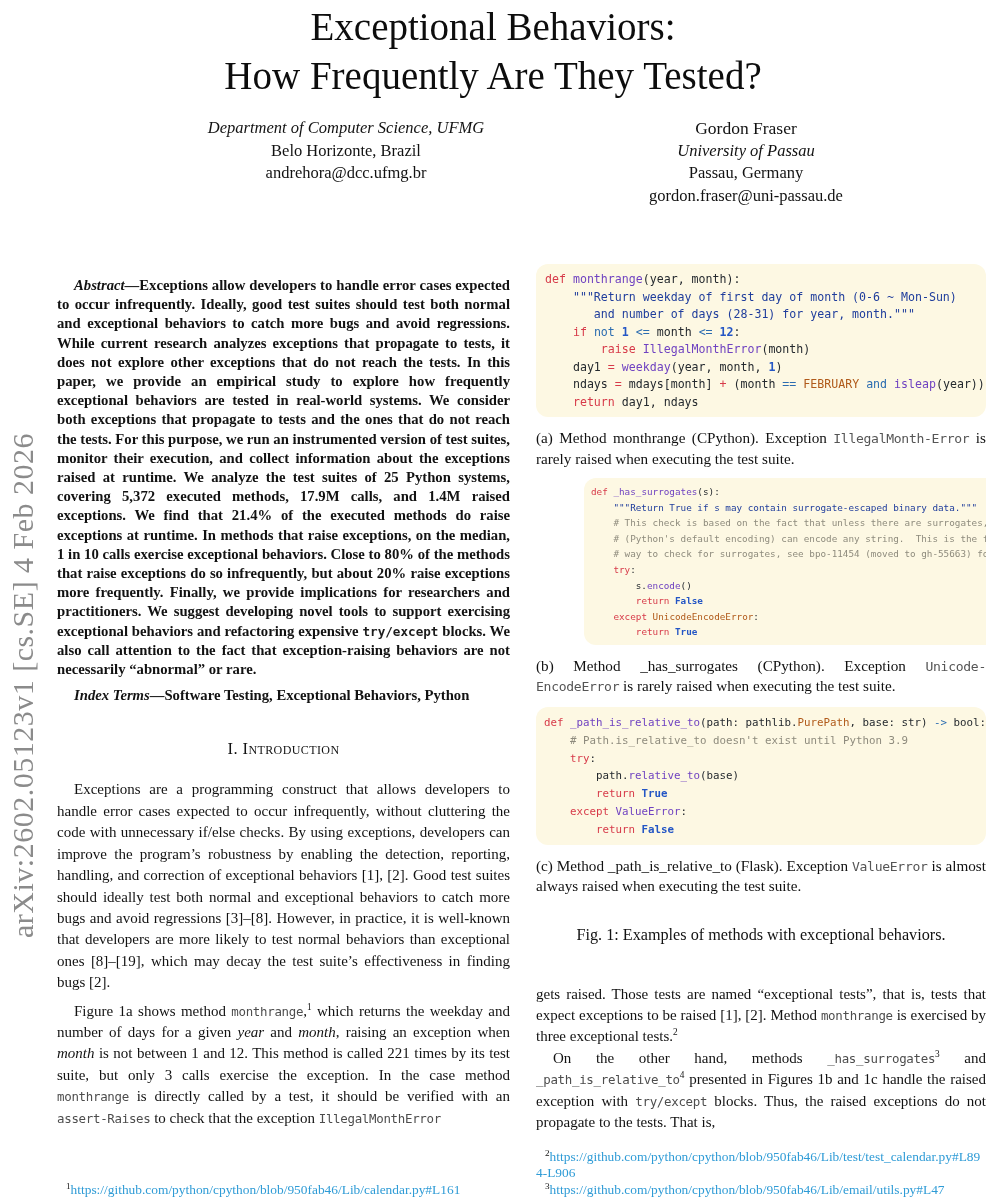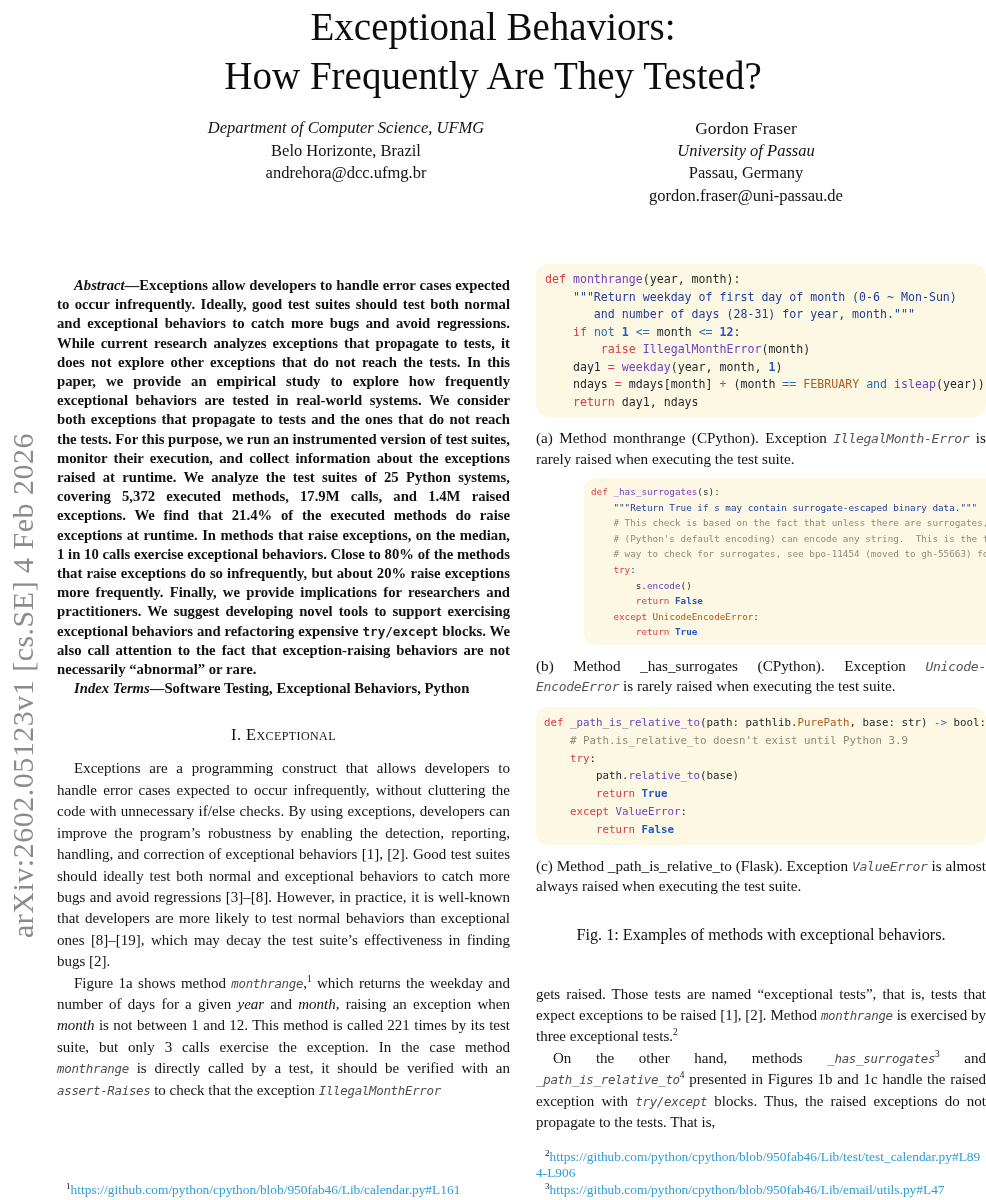--- a/index.html
+++ b/index.html
@@ -19,40 +19,40 @@
   
   .title-block { text-align:center; padding-top:2px; }
   .title { font-size:39px; line-height:49px; font-weight:400; color:#0d0d0d; }
   .authors { display:flex; justify-content:center; gap:20px; margin-top:17px; margin-left:106px; }
   .author { width:380px; text-align:center; font-size:16.5px; line-height:22.5px; }
   .author .name { font-size:17.5px; }
   .author .affil { font-style:italic; }
   
   .columns { display:flex; gap:26px; padding-left:57px; margin-top:57px; align-items:flex-start; }
   .col { display:flex; flex-direction:column; height:935px; }
-  .col-left  { width:453px; padding-top:12px; }
+  .col-left  { width:453px; padding-top:12px;gap:7px; }
   .col-right { width:450px; }
   
   .abstract, .indexterms {
     font-weight:bold; font-size:14.7px; line-height:19.2px;
     text-align:justify; text-indent:17px;
   }
   .section-heading {
     text-align:center; font-size:16.5px; font-variant:small-caps;
     letter-spacing:0.4px; margin:27px 0 13px 0; font-weight:400;
   }
   .body-p { font-size:15px; line-height:21.4px; text-align:justify; text-indent:17px; }
   .no-indent { text-indent:0; }
   .col2-text { margin-top:39px; }
   
   .seg-p  { }
   .seg-b  { font-weight:bold; }
   .seg-bi { font-weight:bold; font-style:italic; }
   .seg-i  { font-style:italic; }
-  .seg-c  { font-family:"DejaVu Sans Mono", monospace; font-size:0.83em; letter-spacing:-0.3px; color:#4d4d4d;font-style:italic; }
+  .seg-c  { font-family:"DejaVu Sans Mono", monospace; font-size:0.83em; letter-spacing:-0.3px; color:#4d4d4d; }
   .seg-cb { font-family:"DejaVu Sans Mono", monospace; font-size:0.86em; font-weight:bold; color:#1c1c1c; }
   sup.seg-sup { font-size:0.62em; line-height:0; vertical-align:super; }
   a.seg-link, .fn-link { color:#2e9bd6; text-decoration:none; cursor:pointer; }
   
   .codeblock {
     background:#fdf8e3; width:450px; white-space:pre;
     font-family:"DejaVu Sans Mono", monospace; color:#24292e;
     border-radius:12px; overflow:hidden;
   }
   .code-a { font-size:11.6px; line-height:17.5px; padding:7px 9px 6px 9px; }
@@ -103,21 +103,21 @@
       <div class="city">Passau, Germany</div>
       <div class="email">gordon.fraser@uni-passau.de</div>
     </div>
   </div>
 
   <div class="columns">
 
     <div class="col col-left">
       <p class="abstract"><span class="seg-bi">Abstract</span><span class="seg-b">—Exceptions allow developers to handle error cases expected to occur infrequently. Ideally, good test suites should test both normal and exceptional behaviors to catch more bugs and avoid regressions. While current research analyzes exceptions that propagate to tests, it does not explore other exceptions that do not reach the tests. In this paper, we provide an empirical study to explore how frequently exceptional behaviors are tested in real-world systems. We consider both exceptions that propagate to tests and the ones that do not reach the tests. For this purpose, we run an instrumented version of test suites, monitor their execution, and collect information about the exceptions raised at runtime. We analyze the test suites of 25 Python systems, covering 5,372 executed methods, 17.9M calls, and 1.4M raised exceptions. We find that 21.4% of the executed methods do raise exceptions at runtime. In methods that raise exceptions, on the median, 1 in 10 calls exercise exceptional behaviors. Close to 80% of the methods that raise exceptions do so infrequently, but about 20% raise exceptions more frequently. Finally, we provide implications for researchers and practitioners. We suggest developing novel tools to support exercising exceptional behaviors and refactoring expensive </span><span class="seg-cb">try/except</span><span class="seg-b"> blocks. We also call attention to the fact that exception-raising behaviors are not necessarily “abnormal” or rare.</span></p>
       <p class="indexterms"><span class="seg-bi">Index Terms</span><span class="seg-b">—Software Testing, Exceptional Behaviors, Python</span></p>
-      <h2 class="section-heading">I. Exceptional</h2>
+      <h2 class="section-heading">I. Introduction</h2>
       <p class="body-p"><span class="seg-p">Exceptions are a programming construct that allows developers to handle error cases expected to occur infrequently, without cluttering the code with unnecessary if/else checks. By using exceptions, developers can improve the program’s robustness by enabling the detection, reporting, handling, and correction of exceptional behaviors [1], [2]. Good test suites should ideally test both normal and exceptional behaviors to catch more bugs and avoid regressions [3]–[8]. However, in practice, it is well-known that developers are more likely to test normal behaviors than exceptional ones [8]–[19], which may decay the test suite’s effectiveness in finding bugs [2].</span></p>
       <p class="body-p"><span class="seg-p">Figure 1a shows method </span><span class="seg-c">monthrange</span><span class="seg-p">,</span><sup class="seg-sup">1</sup><span class="seg-p"> which returns the weekday and number of days for a given </span><span class="seg-i">year</span><span class="seg-p"> and </span><span class="seg-i">month</span><span class="seg-p">, raising an exception when </span><span class="seg-i">month</span><span class="seg-p"> is not between 1 and 12. This method is called 221 times by its test suite, but only 3 calls exercise the exception. In the case method </span><span class="seg-c">monthrange</span><span class="seg-p"> is directly called by a test, it should be verified with an </span><span class="seg-c">assert-Raises</span><span class="seg-p"> to check that the exception </span><span class="seg-c">IllegalMonthError</span></p>
       <div class="footnotes">
         <div class="fn"><sup>1</sup><a class="fn-link">https://github.com/python/cpython/blob/950fab46/Lib/calendar.py#L161</a></div>
       </div>
     </div>
 
     <div class="col col-right">
 
       <div class="codeblock code-a"><div class="cl"><span class="tk-k">def </span><span class="tk-f">monthrange</span><span class="tk-pl">(year, month):</span></div><div class="cl"><span class="tk-s">    """Return weekday of first day of month (0-6 ~ Mon-Sun)</span></div><div class="cl"><span class="tk-s">       and number of days (28-31) for year, month."""</span></div><div class="cl"><span class="tk-pl">    </span><span class="tk-k">if</span><span class="tk-pl"> </span><span class="tk-o">not</span><span class="tk-pl"> </span><span class="tk-n">1</span><span class="tk-pl"> </span><span class="tk-o">&lt;=</span><span class="tk-pl"> month </span><span class="tk-o">&lt;=</span><span class="tk-pl"> </span><span class="tk-n">12</span><span class="tk-pl">:</span></div><div class="cl"><span class="tk-pl">        </span><span class="tk-k">raise</span><span class="tk-pl"> </span><span class="tk-f">IllegalMonthError</span><span class="tk-pl">(month)</span></div><div class="cl"><span class="tk-pl">    day1 </span><span class="tk-a">=</span><span class="tk-pl"> </span><span class="tk-f">weekday</span><span class="tk-pl">(year, month, </span><span class="tk-n">1</span><span class="tk-pl">)</span></div><div class="cl"><span class="tk-pl">    ndays </span><span class="tk-a">=</span><span class="tk-pl"> mdays[month] </span><span class="tk-a">+</span><span class="tk-pl"> (month </span><span class="tk-o">==</span><span class="tk-pl"> </span><span class="tk-ct">FEBRUARY</span><span class="tk-pl"> </span><span class="tk-o">and</span><span class="tk-pl"> </span><span class="tk-f">isleap</span><span class="tk-pl">(year))</span></div><div class="cl"><span class="tk-pl">    </span><span class="tk-k">return</span><span class="tk-pl"> day1, ndays</span></div></div>

